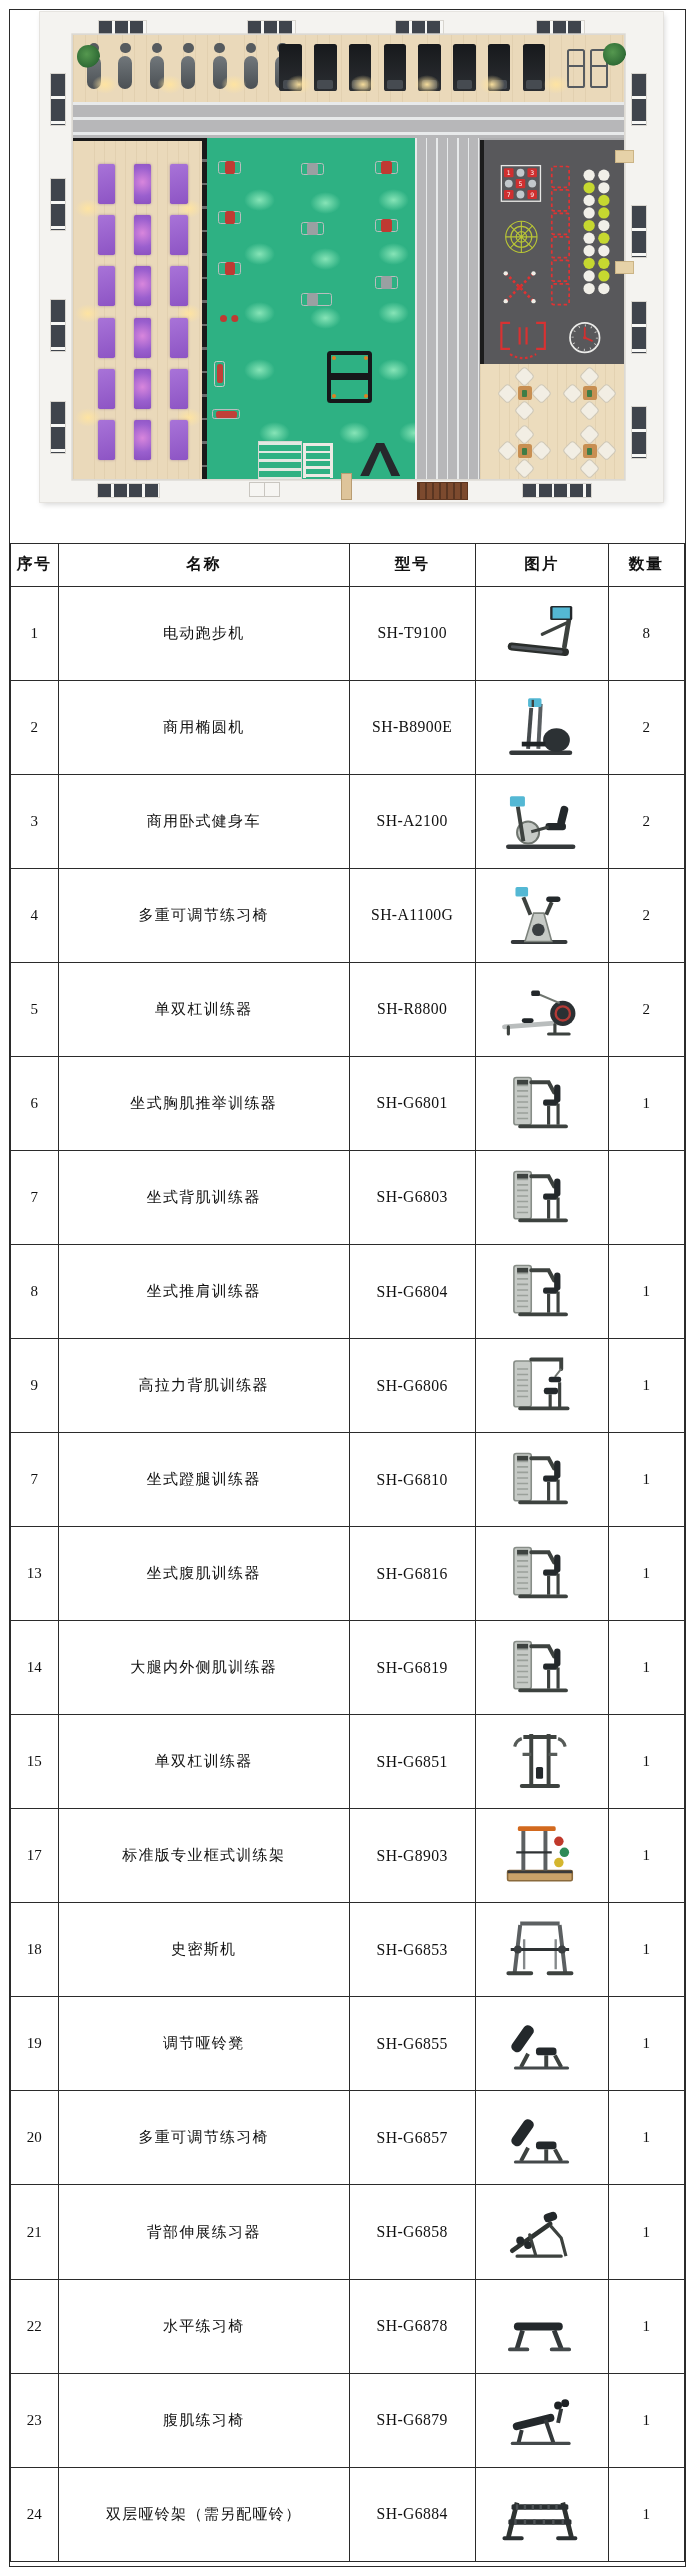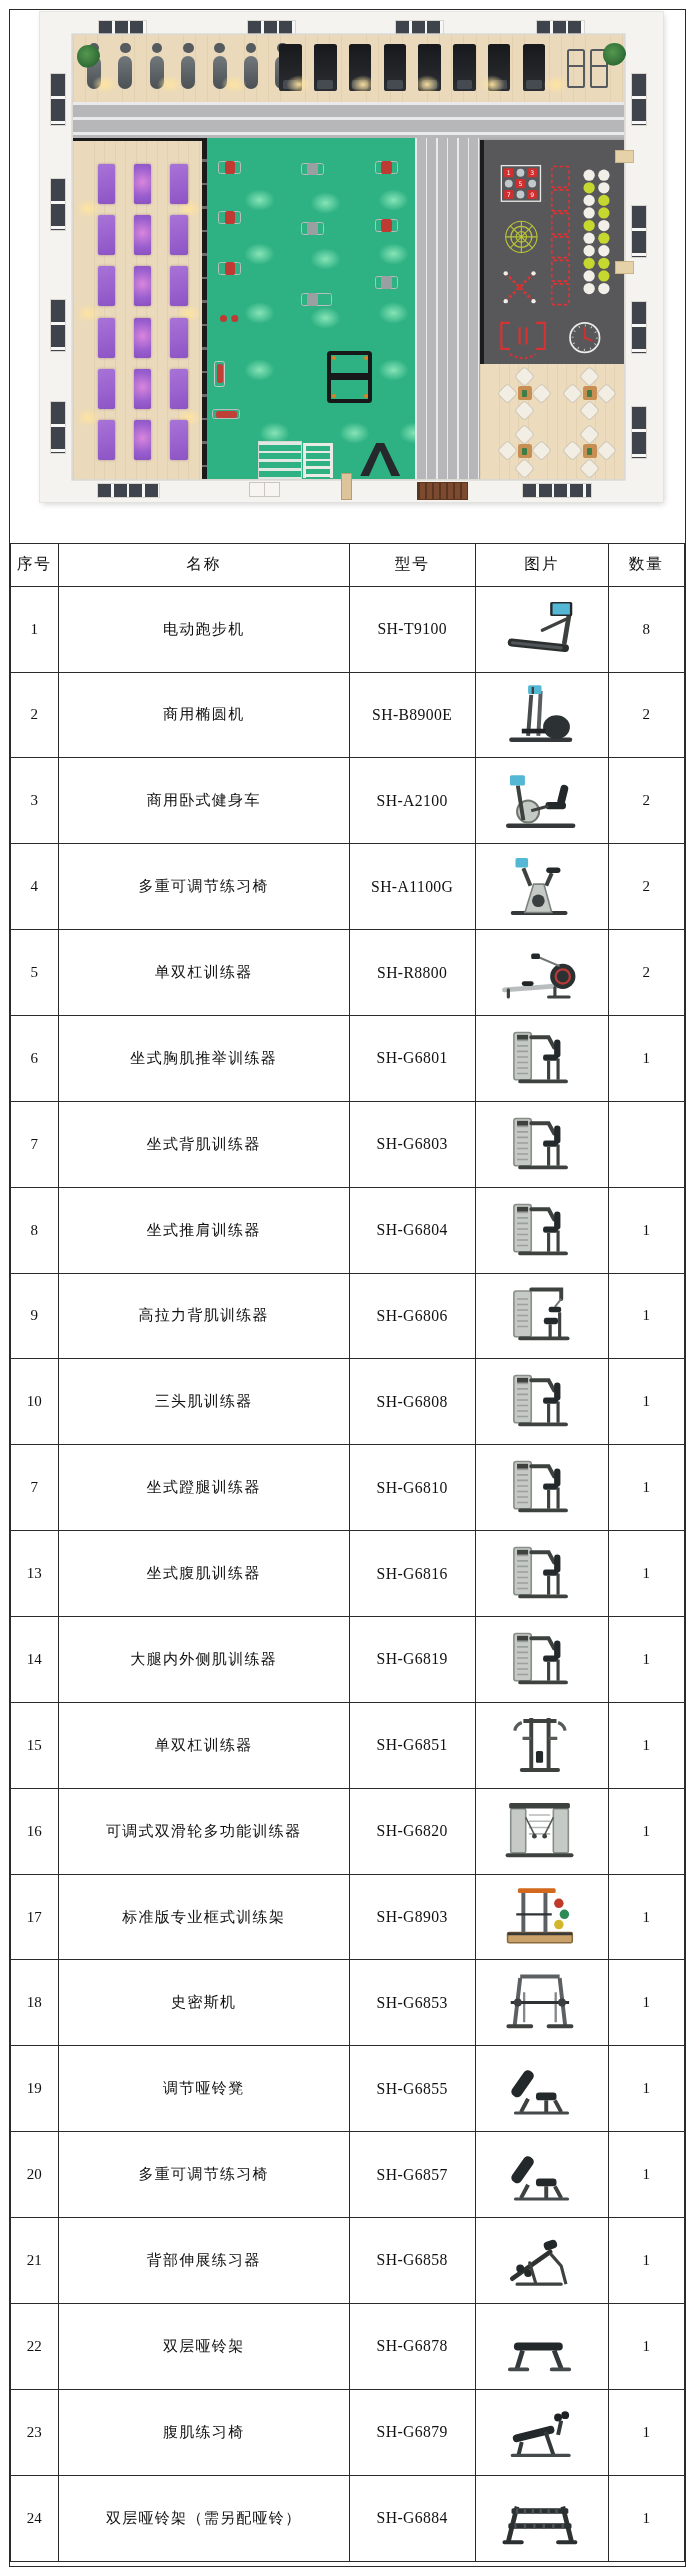--- a/index.html
+++ b/index.html
@@ -79,21 +79,21 @@
   .door{position:absolute;left:209px;top:470px;width:31px;height:15px;background:#f6f5f2;border:0.9px solid #c9c6c0;box-sizing:border-box;}
   .door::after{content:"";position:absolute;left:14px;top:0;bottom:0;width:0.9px;background:#c9c6c0;}
   .entry{position:absolute;left:377px;top:470px;width:51px;height:17.4px;background:#7c4a2e;border:1.7px solid #5e3620;box-sizing:border-box;
          background-image:repeating-linear-gradient(90deg,rgba(0,0,0,.28) 0 1.7px,transparent 1.7px 7px);}
   .pillar{position:absolute;left:301px;top:461px;width:11.3px;height:27px;background:#dec49a;border:0.9px solid #b99d72;box-sizing:border-box;}
   .walltab{position:absolute;width:19px;height:13px;background:#e6d2a8;border:0.9px solid #cbb486;box-sizing:border-box;}
 
   
   .equip-table{width:100%;border-collapse:collapse;table-layout:fixed;height:2019px;}
   .equip-table th,.equip-table td{border:1.7px solid #2b2b2b;text-align:center;vertical-align:middle;padding:0;overflow:hidden;}
-  .equip-table th{height:42px;font-size:15.7px;font-weight:normal;letter-spacing:1.7px;}
+  .equip-table th{height:42px;font-size:15.7px;font-weight:bold;letter-spacing:1.7px;}
   td.idx,td.qty{font-size:15px;}
   td.name{font-size:15px;letter-spacing:1.3px;padding:0 3.5px;}
   td.model{font-size:15.7px;letter-spacing:0.4px;}
   td.img{height:80px;}
   td.img svg{display:block;margin:0 auto;}
 </style>
 </head>
 <body>
 
 <div class="sheet">
@@ -491,110 +491,78 @@
                 <path d="M42 12 H80 V24" stroke="#3d423f" stroke-width="5" fill="none" stroke-linecap="round"></path>
                 <path d="M80 24 L72 34" stroke="#6f756f" stroke-width="2.5"></path>
                 <rect x="64" y="34" width="16" height="7" rx="3" fill="#23282b"></rect>
                 <rect x="58" y="48" width="18" height="8" rx="3" fill="#23282b"></rect>
                 <path d="M66 56 V74 M78 41 V74" stroke="#3d423f" stroke-width="4"></path>
                 <path d="M28 74 H88" stroke="#3d423f" stroke-width="5" stroke-linecap="round"></path>
               </svg></span></td>
           <td class="qty">1</td>
         </tr>
         <tr>
-          <td class="idx">10</td>
-          <td class="name">三头肌训练器</td>
-          <td class="model">SH-G6808</td>
+          <td class="idx">7</td>
+          <td class="name">坐式蹬腿训练器</td>
+          <td class="model">SH-G6810</td>
           <td class="img"><span><svg width="91" height="71" viewBox="0 0 110 90">
                 <rect x="20" y="12" width="22" height="60" rx="3" fill="#c6cac6" stroke="#878d87" stroke-width="2"></rect>
                 <path d="M24 22 h14 M24 29 h14 M24 36 h14 M24 43 h14 M24 50 h14 M24 57 h14 M24 64 h14" stroke="#9aa09a" stroke-width="2"></path>
                 <rect x="24" y="15" width="14" height="6" fill="#3d423f"></rect>
                 <path d="M42 18 H64 L71 31" stroke="#3d423f" stroke-width="5" fill="none" stroke-linecap="round"></path>
                 <rect x="57" y="40" width="19" height="8" rx="3" fill="#23282b"></rect>
                 <rect x="71" y="21" width="8" height="23" rx="4" fill="#23282b"></rect>
                 <path d="M64 48 V72 M76 45 V72" stroke="#3d423f" stroke-width="4"></path>
                 <path d="M28 74 H86" stroke="#3d423f" stroke-width="5" stroke-linecap="round"></path>
               </svg></span></td>
           <td class="qty">1</td>
         </tr>
         <tr>
-          <td class="idx">7</td>
-          <td class="name">坐式蹬腿训练器</td>
-          <td class="model">SH-G6810</td>
+          <td class="idx">13</td>
+          <td class="name">坐式腹肌训练器</td>
+          <td class="model">SH-G6816</td>
           <td class="img"><span><svg width="91" height="71" viewBox="0 0 110 90">
                 <rect x="20" y="12" width="22" height="60" rx="3" fill="#c6cac6" stroke="#878d87" stroke-width="2"></rect>
                 <path d="M24 22 h14 M24 29 h14 M24 36 h14 M24 43 h14 M24 50 h14 M24 57 h14 M24 64 h14" stroke="#9aa09a" stroke-width="2"></path>
                 <rect x="24" y="15" width="14" height="6" fill="#3d423f"></rect>
                 <path d="M42 18 H64 L71 31" stroke="#3d423f" stroke-width="5" fill="none" stroke-linecap="round"></path>
                 <rect x="57" y="40" width="19" height="8" rx="3" fill="#23282b"></rect>
                 <rect x="71" y="21" width="8" height="23" rx="4" fill="#23282b"></rect>
                 <path d="M64 48 V72 M76 45 V72" stroke="#3d423f" stroke-width="4"></path>
                 <path d="M28 74 H86" stroke="#3d423f" stroke-width="5" stroke-linecap="round"></path>
               </svg></span></td>
           <td class="qty">1</td>
         </tr>
         <tr>
-          <td class="idx">13</td>
-          <td class="name">坐式腹肌训练器</td>
-          <td class="model">SH-G6816</td>
+          <td class="idx">14</td>
+          <td class="name">大腿内外侧肌训练器</td>
+          <td class="model">SH-G6819</td>
           <td class="img"><span><svg width="91" height="71" viewBox="0 0 110 90">
                 <rect x="20" y="12" width="22" height="60" rx="3" fill="#c6cac6" stroke="#878d87" stroke-width="2"></rect>
                 <path d="M24 22 h14 M24 29 h14 M24 36 h14 M24 43 h14 M24 50 h14 M24 57 h14 M24 64 h14" stroke="#9aa09a" stroke-width="2"></path>
                 <rect x="24" y="15" width="14" height="6" fill="#3d423f"></rect>
                 <path d="M42 18 H64 L71 31" stroke="#3d423f" stroke-width="5" fill="none" stroke-linecap="round"></path>
                 <rect x="57" y="40" width="19" height="8" rx="3" fill="#23282b"></rect>
                 <rect x="71" y="21" width="8" height="23" rx="4" fill="#23282b"></rect>
                 <path d="M64 48 V72 M76 45 V72" stroke="#3d423f" stroke-width="4"></path>
                 <path d="M28 74 H86" stroke="#3d423f" stroke-width="5" stroke-linecap="round"></path>
               </svg></span></td>
           <td class="qty">1</td>
         </tr>
         <tr>
-          <td class="idx">14</td>
-          <td class="name">大腿内外侧肌训练器</td>
-          <td class="model">SH-G6819</td>
-          <td class="img"><span><svg width="91" height="71" viewBox="0 0 110 90">
-                <rect x="20" y="12" width="22" height="60" rx="3" fill="#c6cac6" stroke="#878d87" stroke-width="2"></rect>
-                <path d="M24 22 h14 M24 29 h14 M24 36 h14 M24 43 h14 M24 50 h14 M24 57 h14 M24 64 h14" stroke="#9aa09a" stroke-width="2"></path>
-                <rect x="24" y="15" width="14" height="6" fill="#3d423f"></rect>
-                <path d="M42 18 H64 L71 31" stroke="#3d423f" stroke-width="5" fill="none" stroke-linecap="round"></path>
-                <rect x="57" y="40" width="19" height="8" rx="3" fill="#23282b"></rect>
-                <rect x="71" y="21" width="8" height="23" rx="4" fill="#23282b"></rect>
-                <path d="M64 48 V72 M76 45 V72" stroke="#3d423f" stroke-width="4"></path>
-                <path d="M28 74 H86" stroke="#3d423f" stroke-width="5" stroke-linecap="round"></path>
-              </svg></span></td>
-          <td class="qty">1</td>
-        </tr>
-        <tr>
           <td class="idx">15</td>
           <td class="name">单双杠训练器</td>
           <td class="model">SH-G6851</td>
           <td class="img"><span><svg width="91" height="71" viewBox="0 0 110 90">
                 <path d="M42 10 V74 M64 10 V74" stroke="#3d423f" stroke-width="5"></path>
                 <path d="M32 14 H74" stroke="#3d423f" stroke-width="5"></path>
                 <path d="M30 16 Q23 18 21 26 M76 16 Q83 18 85 26" stroke="#565b58" stroke-width="4" fill="none"></path>
                 <path d="M42 36 H31 M64 36 H75" stroke="#565b58" stroke-width="4"></path>
                 <rect x="48" y="52" width="9" height="15" rx="2" fill="#23282b"></rect>
                 <path d="M30 76 H76" stroke="#3d423f" stroke-width="5" stroke-linecap="round"></path>
-              </svg></span></td>
-          <td class="qty">1</td>
-        </tr>
-        <tr>
-          <td class="idx">16</td>
-          <td class="name">可调式双滑轮多功能训练器</td>
-          <td class="model">SH-G6820</td>
-          <td class="img"><span><svg width="91" height="71" viewBox="0 0 110 90">
-                <rect x="16" y="16" width="19" height="56" rx="2" fill="#c6cac6" stroke="#878d87" stroke-width="2"></rect>
-                <rect x="70" y="16" width="19" height="56" rx="2" fill="#c6cac6" stroke="#878d87" stroke-width="2"></rect>
-                <rect x="14" y="9" width="77" height="7" rx="2" fill="#3d423f"></rect>
-                <path d="M39 24 h27 M39 32 h27 M39 40 h27 M39 48 h27" stroke="#b6bab6" stroke-width="2"></path>
-                <path d="M35 27 L46 49 M70 27 L59 49" stroke="#555a57" stroke-width="2"></path>
-                <circle cx="46" cy="51" r="3" fill="#3d423f"></circle>
-                <circle cx="59" cy="51" r="3" fill="#3d423f"></circle>
-                <path d="M12 75 H93" stroke="#3d423f" stroke-width="5" stroke-linecap="round"></path>
               </svg></span></td>
           <td class="qty">1</td>
         </tr>
         <tr>
           <td class="idx">17</td>
           <td class="name">标准版专业框式训练架</td>
           <td class="model">SH-G8903</td>
           <td class="img"><span><svg width="91" height="71" viewBox="0 0 110 90">
                 <rect x="12" y="64" width="82" height="13" rx="2" fill="#caa269" stroke="#8a6a3c" stroke-width="2"></rect>
                 <rect x="12" y="64" width="82" height="3.5" fill="#3a3a3a"></rect>
@@ -655,21 +623,21 @@
                 <rect x="58" y="20" width="17" height="11" rx="5" fill="#23282b" transform="rotate(-18 66 26)"></rect>
                 <circle cx="28" cy="55" r="5" fill="#23282b"></circle>
                 <circle cx="38" cy="61" r="5" fill="#23282b"></circle>
                 <path d="M24 75 H80 M40 48 L48 75" stroke="#3d423f" stroke-width="4" stroke-linecap="round" fill="none"></path>
                 <path d="M66 36 L80 52 L86 75" stroke="#3d423f" stroke-width="4" fill="none"></path>
               </svg></span></td>
           <td class="qty">1</td>
         </tr>
         <tr>
           <td class="idx">22</td>
-          <td class="name">双层哑铃架</td>
+          <td class="name">水平练习椅</td>
           <td class="model">SH-G6878</td>
           <td class="img"><span><svg width="91" height="71" viewBox="0 0 110 90">
                 <rect x="20" y="40" width="62" height="10" rx="5" fill="#23282b"></rect>
                 <path d="M31 50 L24 73 M71 50 L80 73" stroke="#33383a" stroke-width="6" fill="none"></path>
                 <path d="M15 74 H37 M68 74 H90" stroke="#44494b" stroke-width="5" stroke-linecap="round"></path>
               </svg></span></td>
           <td class="qty">1</td>
         </tr>
         <tr>
           <td class="idx">23</td>

